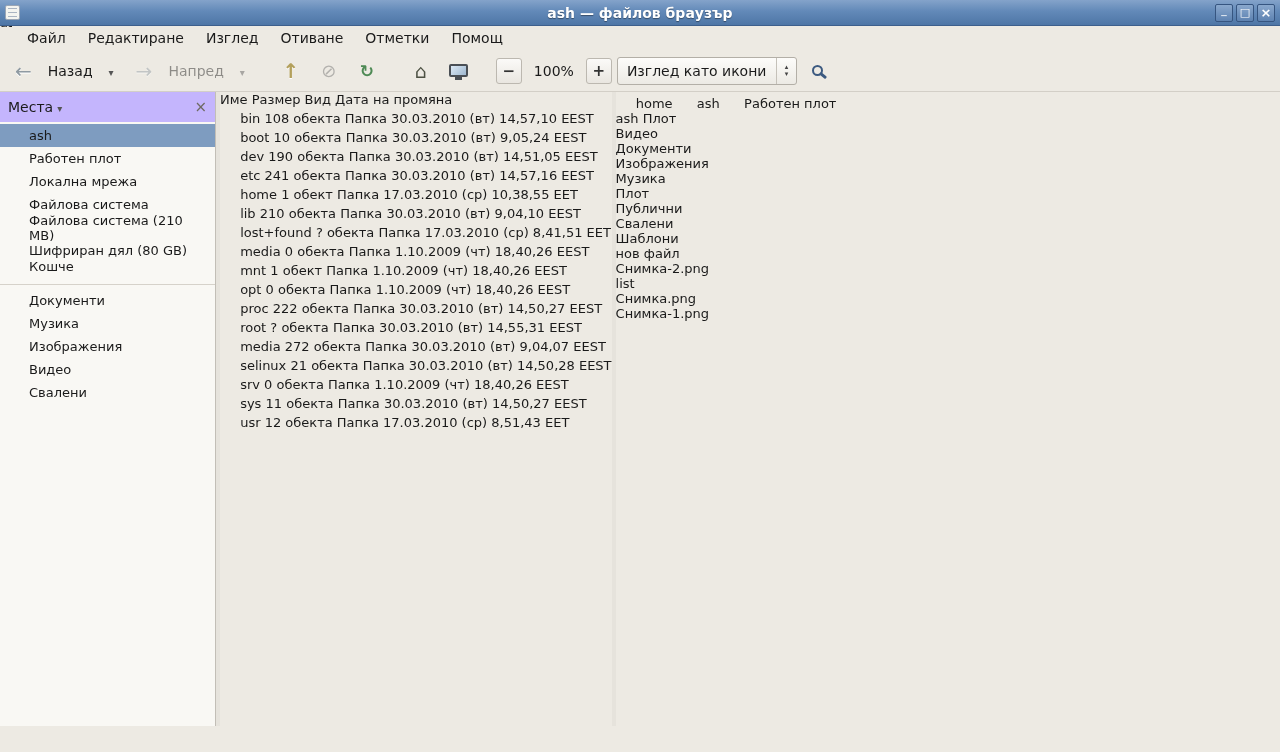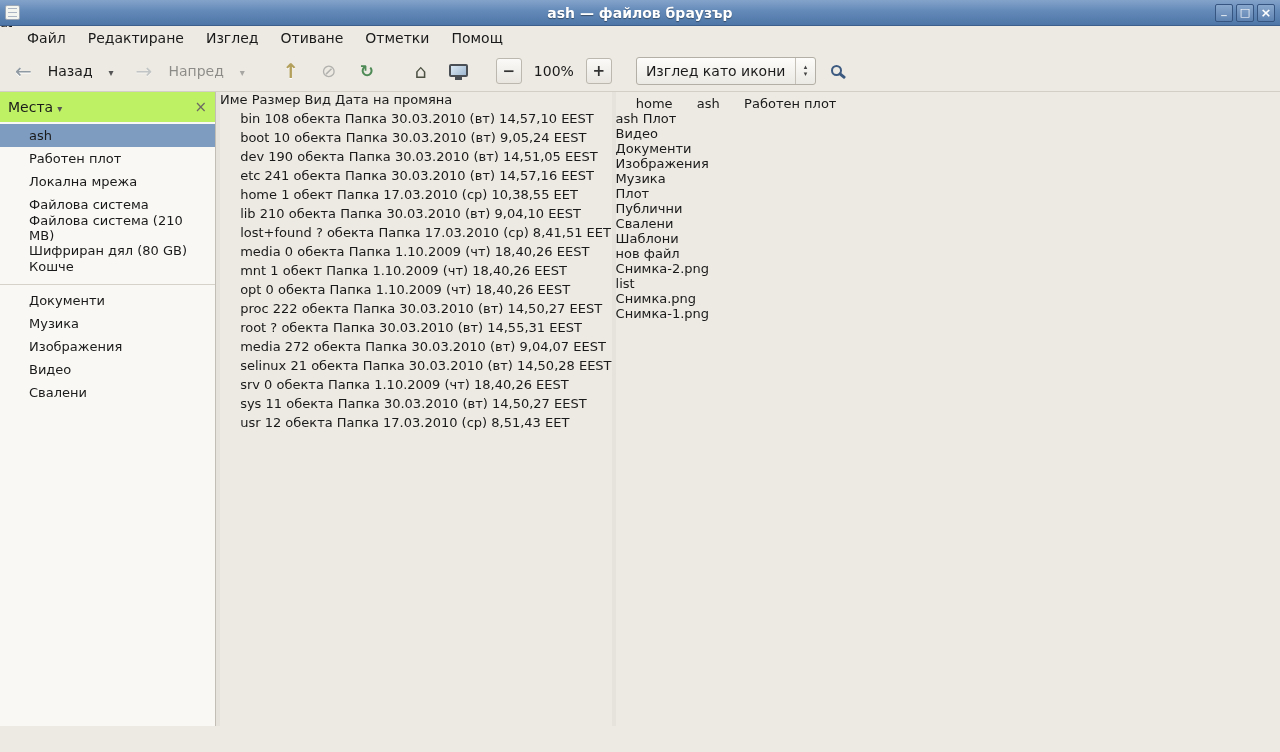--- a/index.html
+++ b/index.html
@@ -43,36 +43,36 @@
   .g-home::before{content:"⌂";font-size:19px;color:#4d5143;}
   .mon{display:inline-block;width:19px;height:13px;border:2px solid #4a4f55;border-radius:2px;
     background:linear-gradient(135deg,#dce9f5,#9fb8d0);position:relative;}
   .mon::after{content:"";position:absolute;left:4px;bottom:-5px;width:7px;height:3px;background:#4a4f55;}
   .zbtn{width:26px;height:26px;border:1px solid #bcb8b0;border-radius:3px;background:linear-gradient(#fbfaf8,#e9e6e0);
     display:flex;align-items:center;justify-content:center;font-size:15px;font-weight:bold;color:#333;}
   .g-zo::before{content:"−";}
   .g-zi::before{content:"+";}
   .zoomlbl{padding:0 8px;font-size:14px;}
   .combo{width:180px;height:28px;border:1px solid #b3afa7;border-radius:3px;background:linear-gradient(#fdfcfa,#eceae4);
-    display:flex;align-items:center;margin-left:20px;}
+    display:flex;align-items:center;margin-left:1px;}
   .combo .lbl{flex:1;padding-left:9px;font-size:14px;white-space:nowrap;overflow:hidden;}
   .spin{display:flex;flex-direction:column;align-items:center;justify-content:center;width:20px;height:100%;
     border-left:1px solid #c5c1b9;font-size:7px;line-height:7px;color:#444;}
   .spin span::before{content:"▴";} .spin span+span::before{content:"▾";}
   .mag{display:inline-block;width:11px;height:11px;border:2px solid #3c5a80;border-radius:50%;position:relative;}
   .mag::after{content:"";position:absolute;width:8px;height:3px;background:#3c5a80;transform:rotate(40deg);
     right:-6px;bottom:-3px;border-radius:1px;}
 
   
   .main{position:absolute;left:0;top:92px;right:0;bottom:26px;display:flex;}
   .gutter{width:4px;background:#e6e3dc;}
 
   
   .sidebar{width:216px;border-right:1px solid #c2beb6;display:flex;flex-direction:column;background:#f7f6f2;}
-  .side-head{height:30px;display:flex;align-items:center;padding:0 8px;background:#bef264;font-size:14px;gap:4px;}
+  .side-head{height:30px;display:flex;align-items:center;padding:0 8px;background:#c4b5fd;font-size:14px;gap:4px;}
   .side-caret::before{content:"▾";font-size:10px;color:#555;}
   .side-x{margin-left:auto;color:#6e6a63;font-size:13px;}
   .side-x::before{content:"×";font-size:15px;}
   .place-list{flex:1;background:#f9f8f4;padding-top:2px;}
   .place-item{height:23px;display:flex;align-items:center;gap:7px;padding:0 6px;font-size:13px;}
   .place-item.sel{background:#7e9cc0;}
   .place-item.sep-after{border-bottom:1px solid #d6d2ca;margin-bottom:4px;padding-bottom:14px;}
 
   
   .si{width:16px;height:16px;position:relative;flex:0 0 16px;display:inline-block;}

